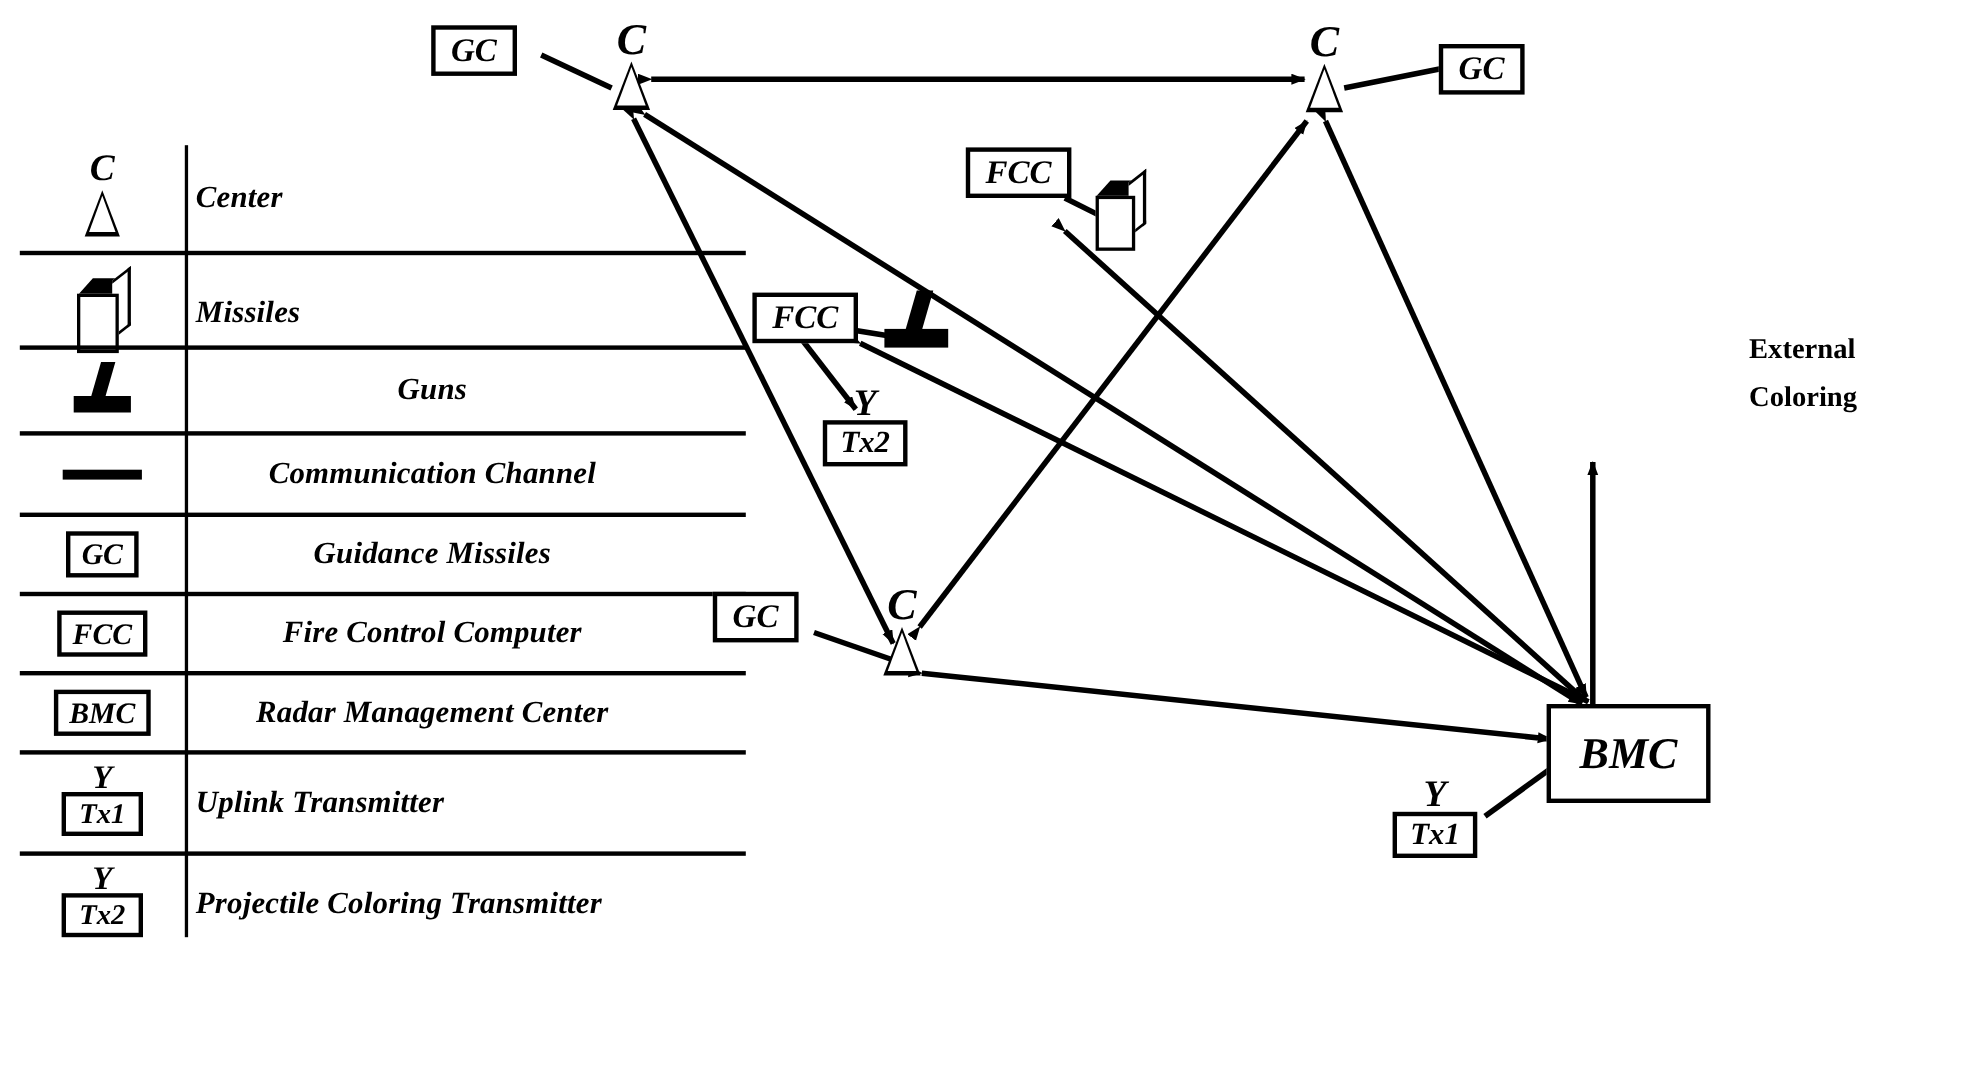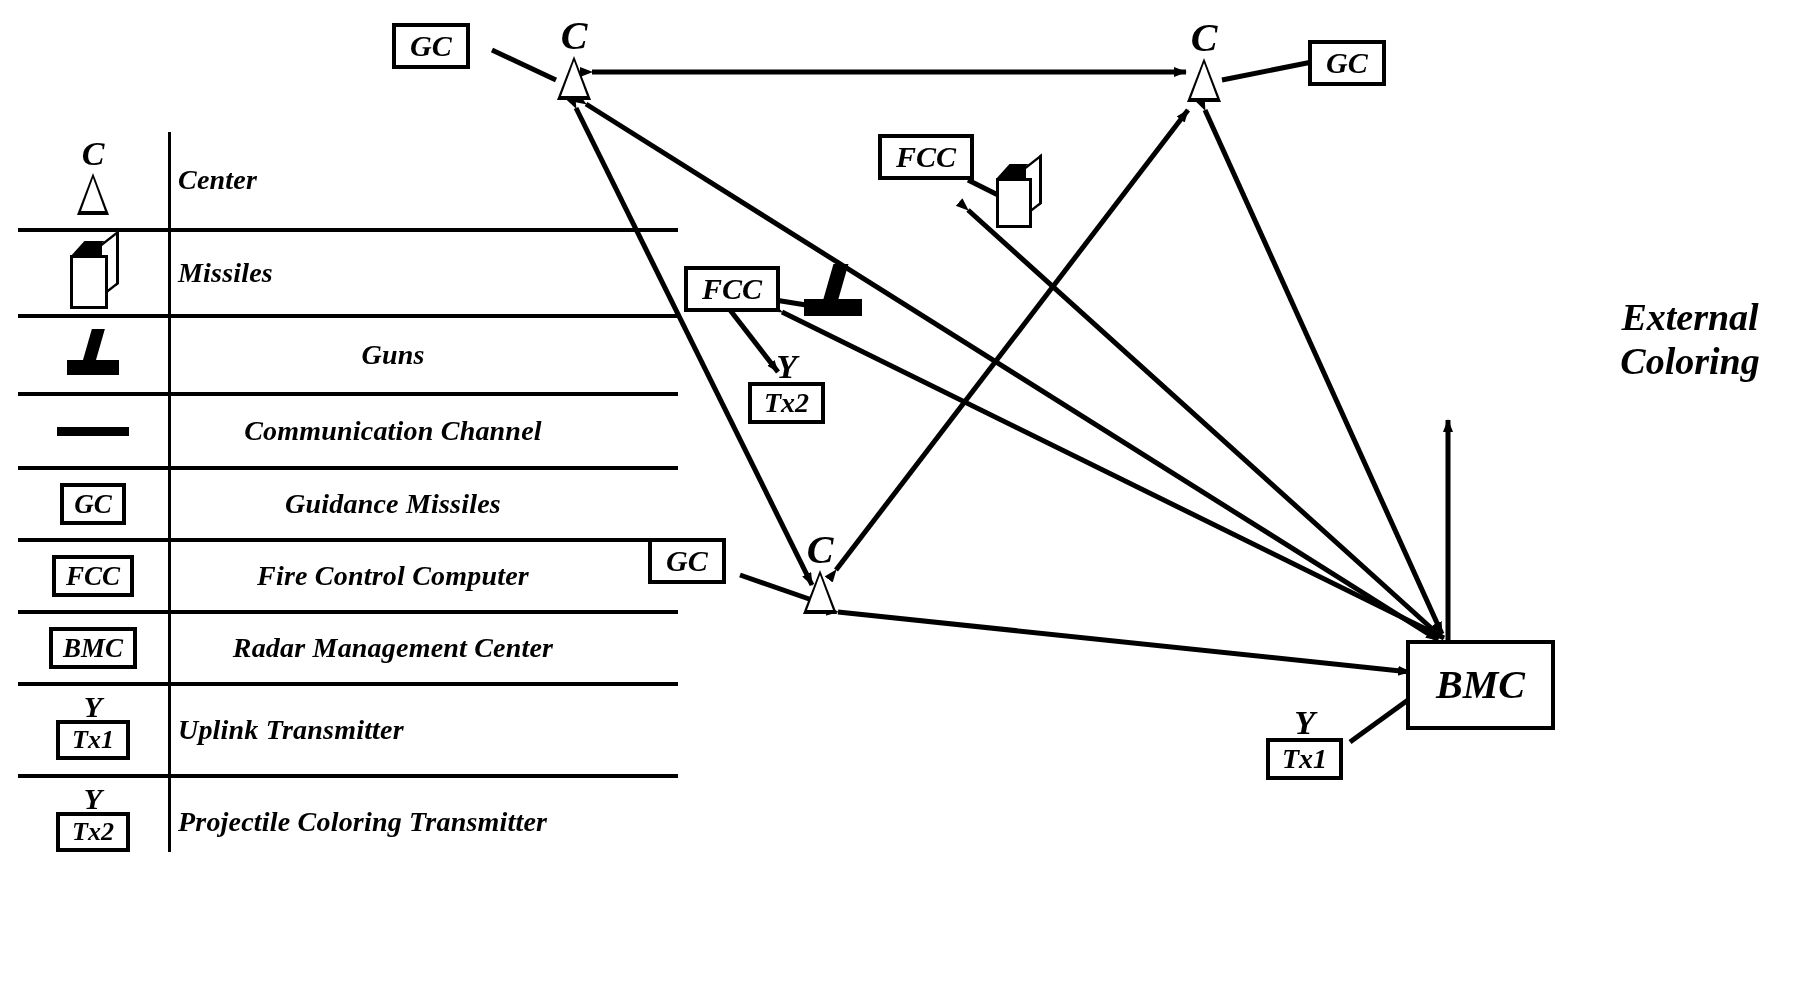--- a/index.html
+++ b/index.html
@@ -293,24 +293,22 @@
     font-weight: bold;
     font-size: 28px;
     line-height: 34px;
     padding: 0 12px;
   }
   #external-label {
     position: absolute;
     left: 1590px;
     top: 295px;
     width: 200px;
-    text-align: center;
-    font-style: italic;
-    font-weight: bold;
-    font-size: 38px;
+    font-weight: bold;
+    font-size: 26px;
     line-height: 44px;
   }
 
   .missile-node {
     position: absolute;
     width: 56px;
     height: 66px;
   }
   .missile-node .body {
     position: absolute;
@@ -366,21 +364,21 @@
     <div class="legend-sym">
       <div class="sym-radar">
         <div class="rc">C</div>
         <div class="mast"></div>
       </div>
     </div>
     <div class="legend-desc">Center</div>
   </div>
   <div class="legend-rule" style="top:96px;"></div>
 
-  <div class="legend-row" style="top:100px;height:82px;">
+  <div class="legend-row" style="top:112px;height:82px;">
     <div class="legend-sym">
       <div class="sym-missile">
         <div class="topface"></div>
         <div class="sideface"></div>
         <div class="body"></div>
       </div>
     </div>
     <div class="legend-desc">Missiles</div>
   </div>
   <div class="legend-rule" style="top:182px;"></div>

